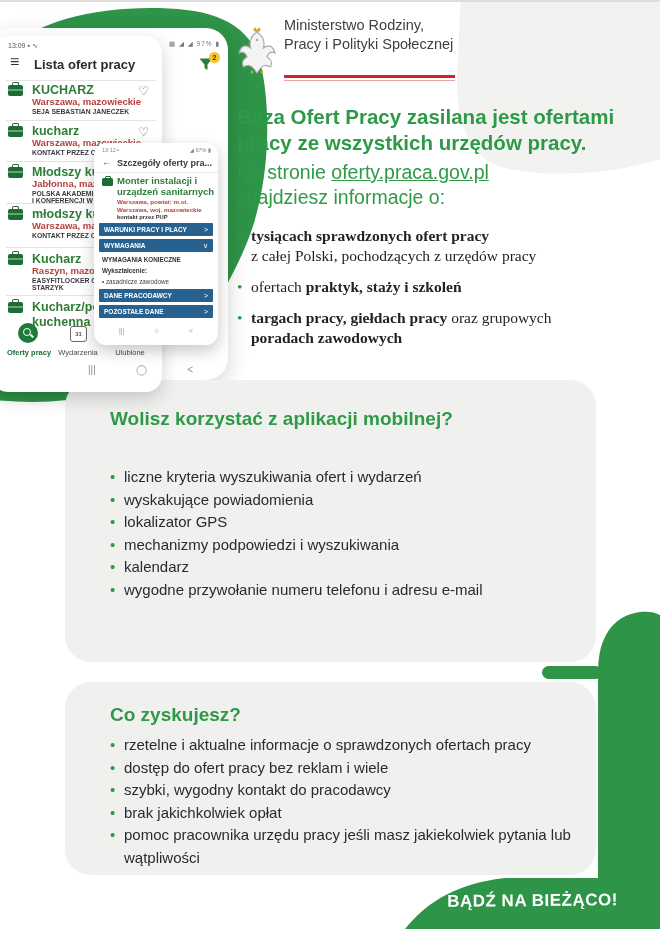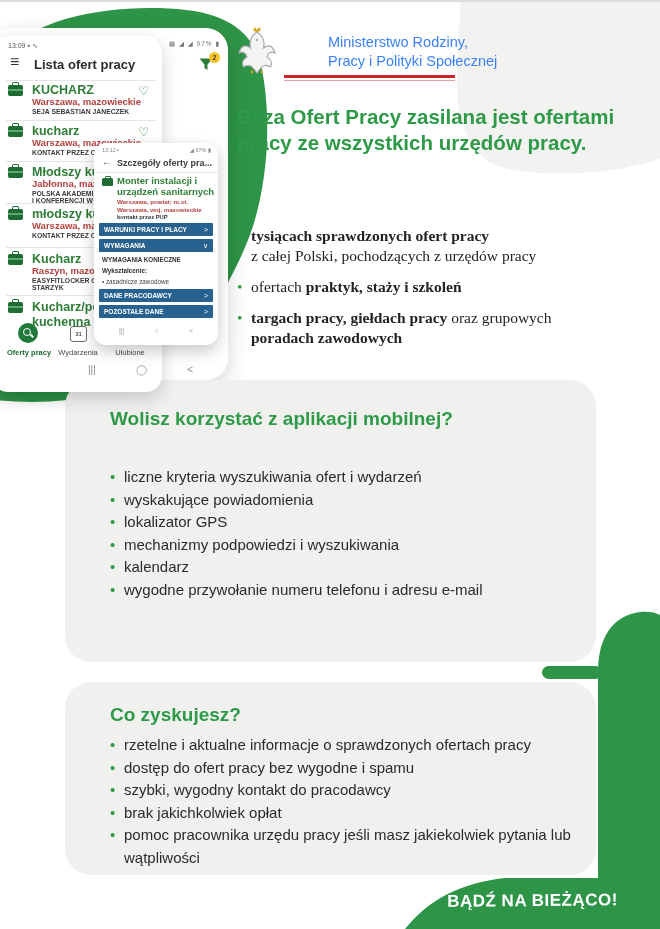--- a/index.html
+++ b/index.html
@@ -7,21 +7,21 @@
     position:relative;width:660px;height:929px;background:#fff;overflow:hidden;
     font-family:"Liberation Sans", sans-serif;color:#26262a;
   }
   .abs{position:absolute;}
   .top-line{position:absolute;top:0;left:0;right:0;height:2px;background:#dcdddc;z-index:6;}
 
   
   .bg-svg{position:absolute;inset:0;z-index:0;}
 
   
-  .ministry-text{left:284px;top:33px;font-size:14.5px;line-height:19px;color:#3b82f6;z-index:2;margin-left:44px;}
+  .ministry-text{left:284px;top:16px;font-size:14.5px;line-height:19px;color:#404040;z-index:2;}
   .ministry-underline{left:284px;top:75px;width:171px;height:3px;background:#d2232a;z-index:2;}
   .ministry-underline2{left:284px;top:80px;width:171px;height:1px;background:#eba0a6;z-index:2;}
   .eagle{left:237px;top:26px;z-index:2;}
 
   
   .headline{left:237px;top:104px;width:415px;font-size:20.5px;line-height:26px;font-weight:bold;color:#2e9a48;z-index:2;white-space:nowrap;}
   .subhead{left:237px;top:160px;width:415px;font-size:19.5px;line-height:25px;color:#2e9a48;z-index:2;white-space:nowrap;}
   .subhead a{color:#2e9a48;text-decoration:underline;}
   .intro-bullets{left:237px;top:226px;width:410px;z-index:2;font-size:15.5px;line-height:20px;color:#232327;}
   ul.blist{list-style:none;margin:0;padding:0;}
@@ -131,20 +131,24 @@
     <div>Ministerstwo Rodziny,</div>
     <div>Pracy i Polityki Społecznej</div>
   </div>
   <div class="abs ministry-underline"></div>
   <div class="abs ministry-underline2"></div>
 
   <div class="abs headline">
     <div>Baza Ofert Pracy zasilana jest ofertami</div>
     <div>pracy ze wszystkich urzędów pracy.</div>
   </div>
+  <div class="abs subhead">
+    <div><span>Na stronie </span><a href="#">oferty.praca.gov.pl</a></div>
+    <div>znajdziesz informacje o:</div>
+  </div>
 
   <div class="abs intro-bullets">
     <ul class="blist">
       <li><b>tysiącach sprawdzonych ofert pracy</b><br><span>z całej Polski, pochodzących z urzędów pracy</span></li>
       <li><span>ofertach </span><b>praktyk, staży i szkoleń</b></li>
       <li><b>targach pracy, giełdach pracy</b><span> oraz grupowych</span><br><b>poradach zawodowych</b></li>
     </ul>
   </div>
 
   <div class="abs gbox box-app">
@@ -159,21 +163,21 @@
         <li>wygodne przywołanie numeru telefonu i adresu e-mail</li>
       </ul>
     </div>
   </div>
 
   <div class="abs gbox box-benefits">
     <div class="gbox-inner">
       <h2>Co zyskujesz?</h2>
       <ul class="blist">
         <li>rzetelne i aktualne informacje o sprawdzonych ofertach pracy</li>
-        <li>dostęp do ofert pracy bez wygodne i spamu</li>
+        <li>dostęp do ofert pracy bez reklam i wiele</li>
         <li>szybki, wygodny kontakt do pracodawcy</li>
         <li>brak jakichkolwiek opłat</li>
         <li>pomoc pracownika urzędu pracy jeśli masz jakiekolwiek pytania lub wątpliwości</li>
       </ul>
     </div>
   </div>
 
   <div class="abs ribbon-text">BĄDŹ NA BIEŻĄCO!</div>
 
   <div class="abs back-card"></div>

